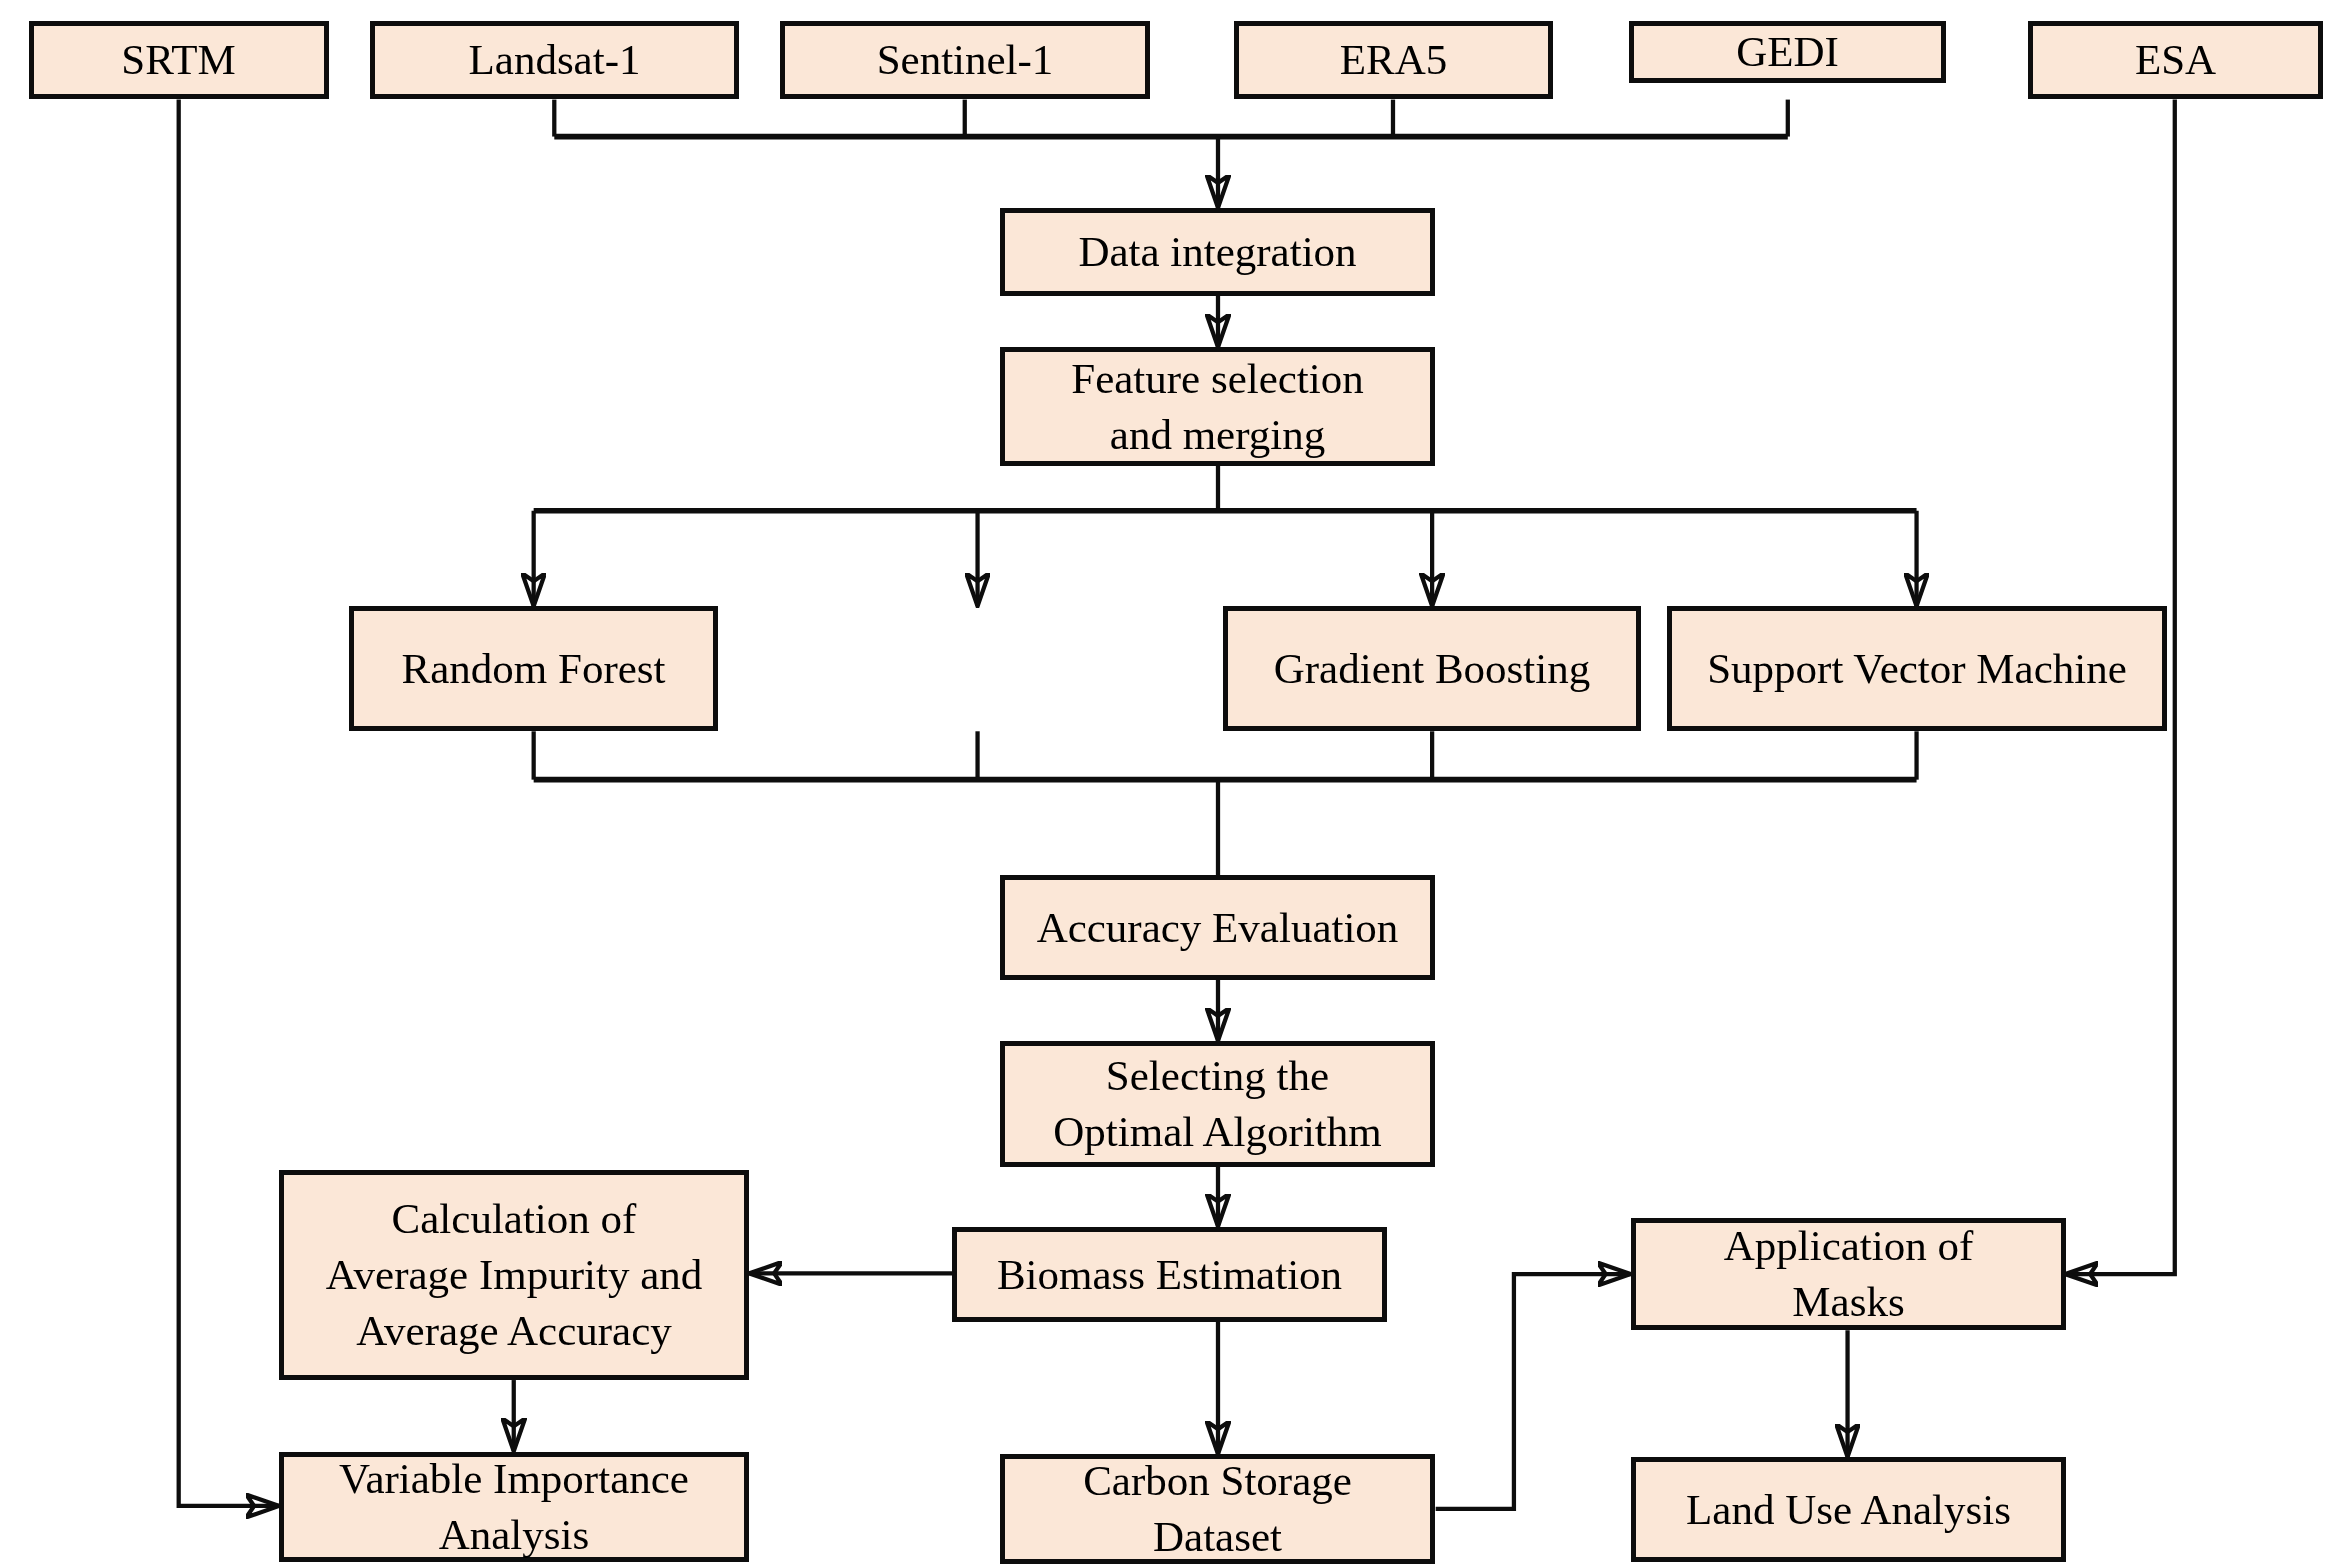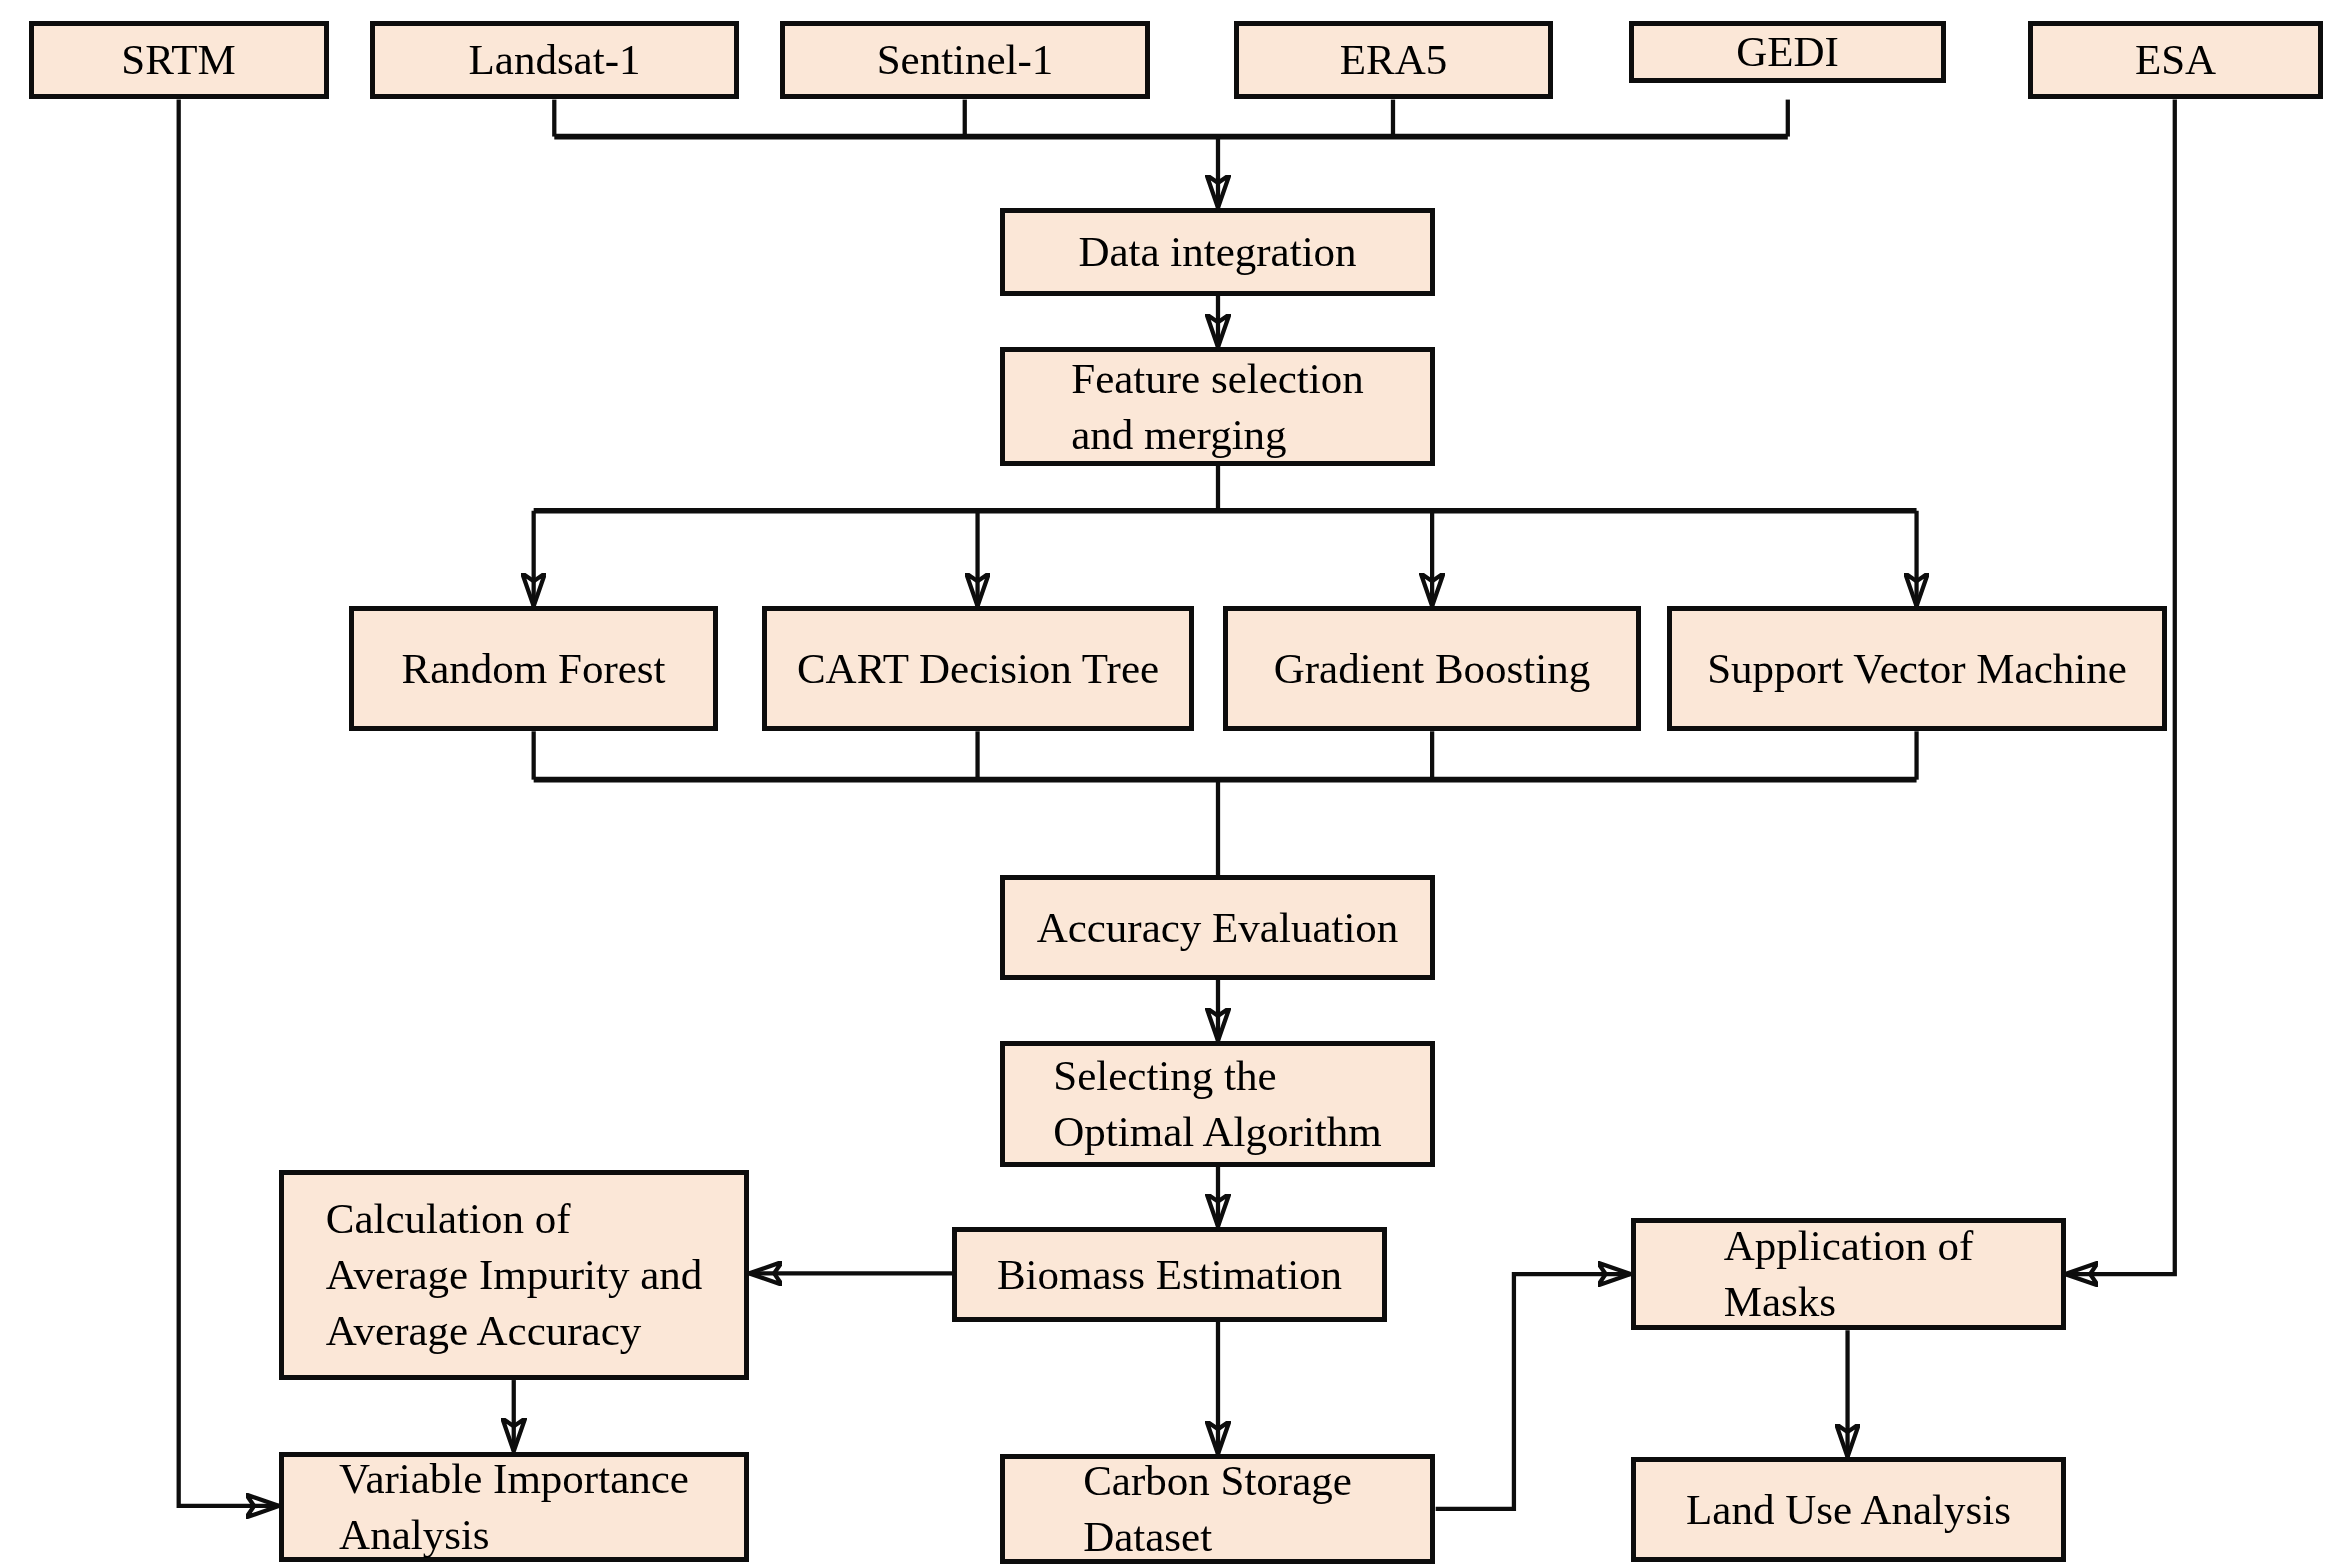--- a/index.html
+++ b/index.html
@@ -31,20 +31,21 @@
   marker path { fill: var(--line-color); stroke: none; }
   .node {
     position: absolute;
     box-sizing: border-box;
     background: var(--box-fill);
     border: 5px solid var(--box-border);
     color: #000000;
     display: flex;
     align-items: center;
     justify-content: center;
+    text-align: center;
     font-size: 43px;
     line-height: 1.3;
     white-space: pre-line;
   }
 </style>
 </head>
 <body>
 
 <div class="canvas">
 
@@ -90,21 +91,20 @@
   <div class="node" style="left:370px;  top:21.3px; width:369px; height:78px;">Landsat-1</div>
   <div class="node" style="left:780px; top:21.3px; width:370px; height:78px;">Sentinel-1</div>
   <div class="node" style="left:1234px; top:21.3px; width:319px; height:78px;">ERA5</div>
   <div class="node" style="left:1629px; top:21.3px; width:317px; height:62px;">GEDI</div>
   <div class="node" style="left:2028px; top:21.3px; width:295px; height:78px;">ESA</div>
 
   <div class="node" style="left:1000px; top:208px;  width:435px; height:88px;">Data integration</div>
   <div class="node" style="left:1000px; top:347px;  width:435px; height:119px;">Feature selection
 and merging</div>
   <div class="node" style="left:349px;  top:606px;  width:369px; height:125px;">Random Forest</div>
-  <div class="node" style="left:762px; top:606px;  width:432px; height:125px;">CART Decision Tree</div>
   <div class="node" style="left:1223px; top:606px;  width:418px; height:125px;">Gradient Boosting</div>
   <div class="node" style="left:1667px; top:606px;  width:500px; height:125px;">Support Vector Machine</div>
   <div class="node" style="left:1000px; top:875px; width:435px; height:105px;">Accuracy Evaluation</div>
   <div class="node" style="left:1000px; top:1041px; width:435px; height:126px;">Selecting the
 Optimal Algorithm</div>
   <div class="node" style="left:952px; top:1227px; width:435px; height:95px;">Biomass Estimation</div>
   <div class="node" style="left:1000px; top:1454px; width:435px; height:110px;">Carbon Storage
 Dataset</div>
 
   <div class="node" style="left:279px; top:1452px; width:470px; height:110px;">Variable Importance

